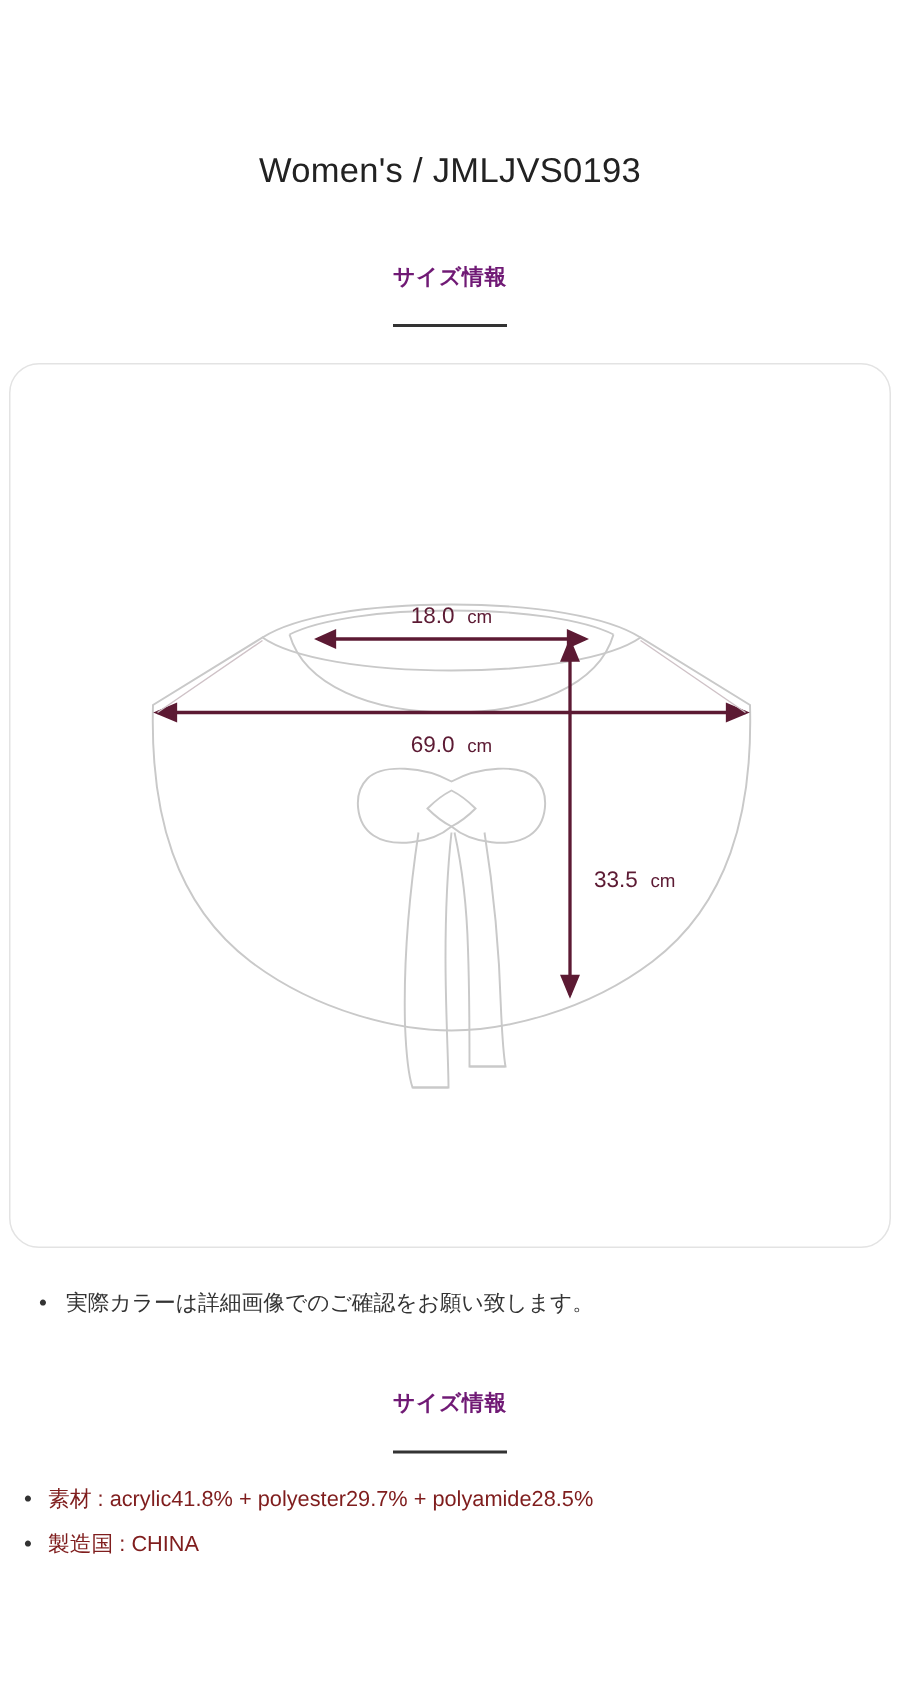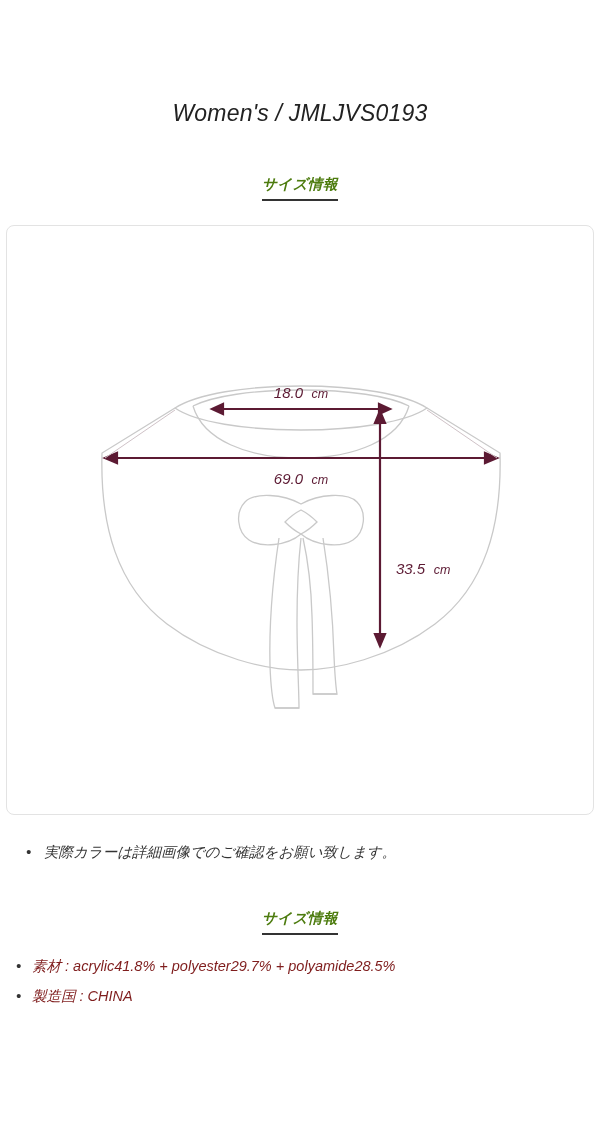--- a/index.html
+++ b/index.html
@@ -14,21 +14,20 @@
     font-family: "Liberation Sans", sans-serif;
     color: #333333;
     position: relative;
     overflow: hidden;
   }
 
   .page {
     width: 600px;
     height: 1124px;
     position: relative;
-    font-style: italic;
   }
 
   
   .title {
     text-align: center;
     font-size: 23px;
     font-weight: normal;
     color: #222222;
     letter-spacing: 0.2px;
     margin: 0;
@@ -37,33 +36,33 @@
 
   
   .section-heading {
     text-align: center;
     margin-top: 48px;
   }
   .section-heading span {
     display: inline-block;
     font-size: 14.5px;
     font-weight: bold;
-    color: #4d7c0f;
-    padding-bottom: 5px;
+    color: #701a75;
+    padding-bottom: 22px;
     border-bottom: 2px solid #333333;
     letter-spacing: 0.5px;
   }
 
   
   .diagram-panel {
     position: relative;
     margin: 24px 6px 0 6px;
     height: 590px;
     border: 1px solid #e3e3e3;
-    border-radius: 8px;
+    border-radius: 20px;
     background: #ffffff;
   }
   .diagram-panel svg {
     position: absolute;
     left: 0;
     top: 0;
   }
 
   .dim-label {
     font-family: "Liberation Sans", sans-serif;

